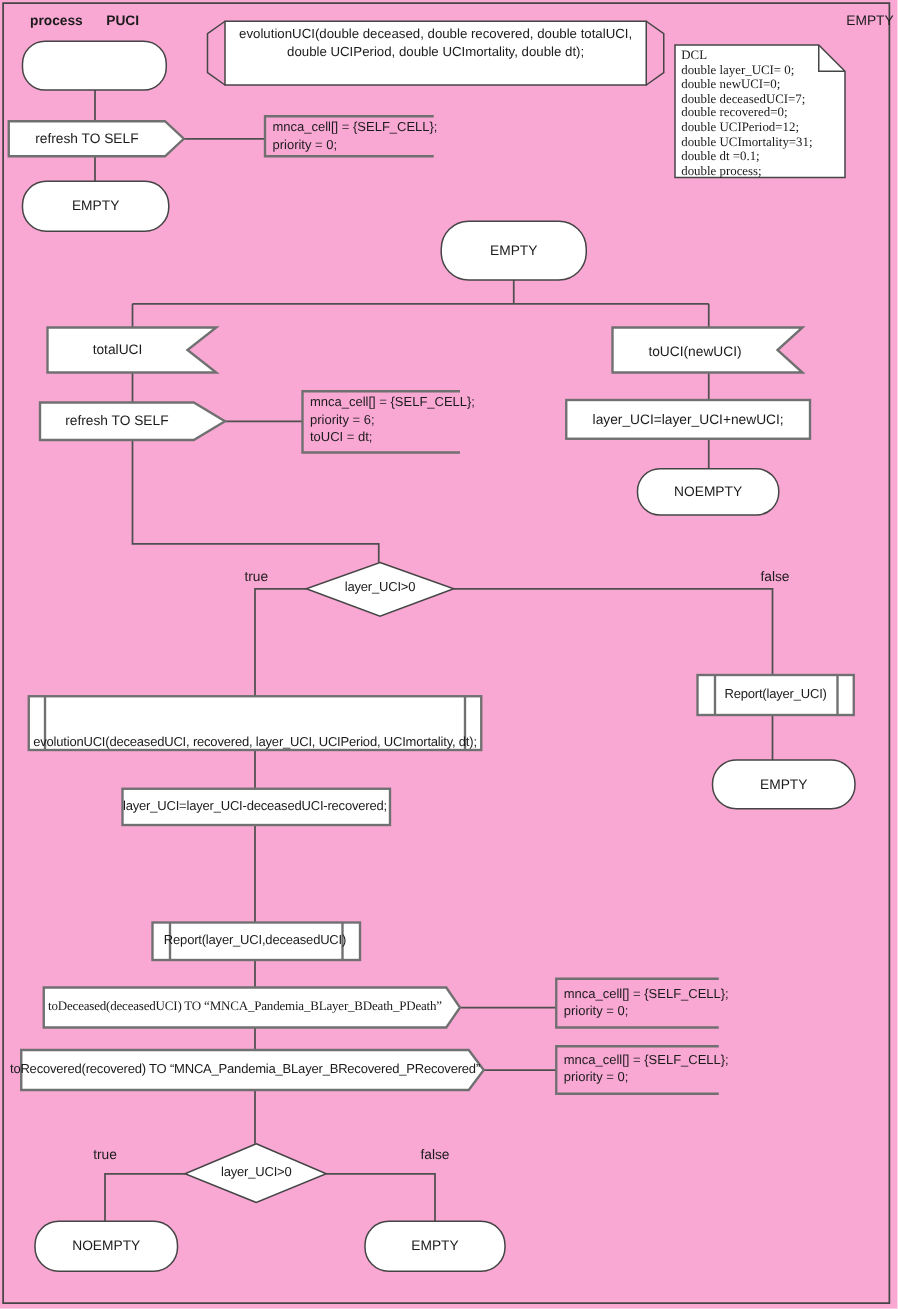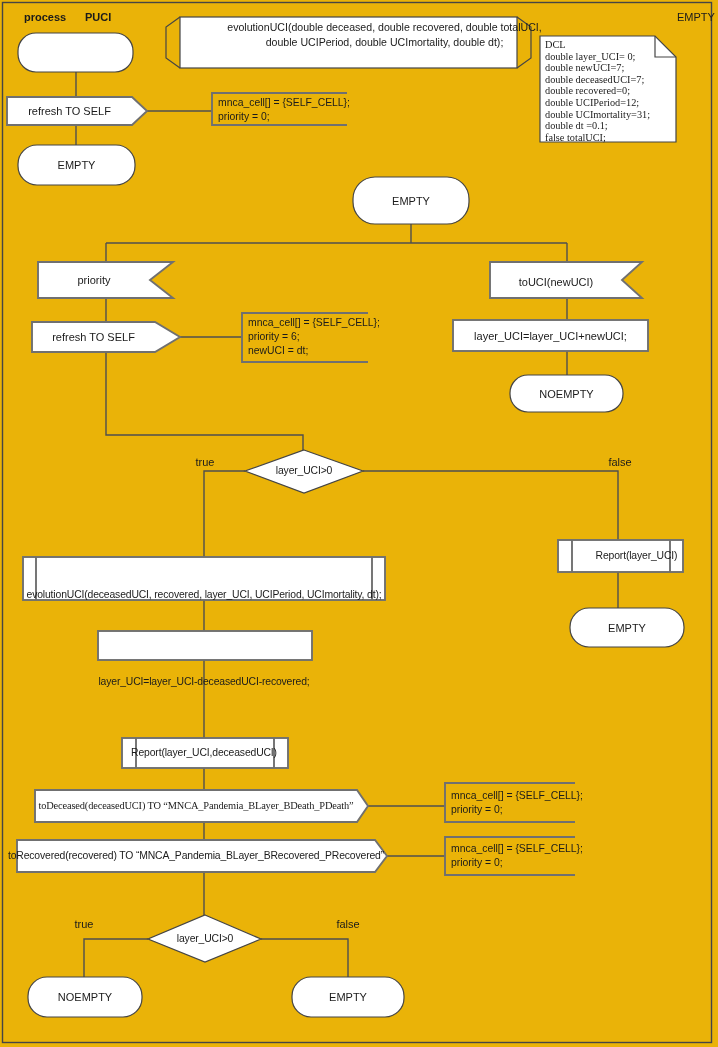--- a/index.html
+++ b/index.html
@@ -1,28 +1,28 @@
 <!DOCTYPE html>
 <html><head>
 <meta charset="utf-8">
 <style>
   html,body{margin:0;padding:0;background:#fff;}
   #page{
-    position:relative;width:718px;height:1047px;background:#eab308;
+    position:relative;width:718px;height:1047px;background:#f9a8d4;
     font-family:"Liberation Sans", sans-serif;color:#1b1b1b;overflow:hidden;
   }
   #shapes{position:absolute;left:0;top:0;}
   .lbl{position:absolute;display:flex;align-items:center;justify-content:center;
        text-align:right;font-size:11px;line-height:12px;white-space:nowrap;}
   .lbl-sm{font-size:10.4px;letter-spacing:-0.15px;}
   .freetext{position:absolute;font-size:11px;white-space:nowrap;}
   .bold{font-weight:bold;}
   .cmt{position:absolute;font-size:10.4px;line-height:14px;text-align:left;white-space:nowrap;}
   .dcl{position:absolute;font-size:10.3px;line-height:11.6px;text-align:left;white-space:nowrap;}
-  .sig{position:absolute;font-size:10.6px;line-height:15px;text-align:center;white-space:nowrap;margin-left:36px;}
+  .sig{position:absolute;font-size:10.6px;line-height:15px;text-align:center;white-space:nowrap;}
 </style>
 </head>
 <body>
 
 <div id="page">
 
   <svg id="shapes" width="718" height="1047" viewBox="0 0 718 1047">
     <g fill="none" stroke="#4f4f4f" stroke-width="1.4">
 
       <polyline points="76,72 76,97"></polyline>
@@ -106,62 +106,62 @@
   <div class="freetext" style="left:645px;top:11px;padding-left:32px;">EMPTY (2)</div>
 
   <div class="sig" style="left:180px;top:20px;width:337px;">
     <div>evolutionUCI(double deceased, double recovered, double totalUCI,</div>
     <div>double UCIPeriod, double UCImortality, double dt);</div>
   </div>
 
   <div class="dcl" style="left:545px;top:39px;font-family:Liberation Serif, serif;">
     <div>DCL</div>
     <div>double layer_UCI= 0;</div>
-    <div>double newUCI=7;</div>
+    <div>double newUCI=0;</div>
     <div>double deceasedUCI=7;</div>
     <div>double recovered=0;</div>
     <div>double UCIPeriod=12;</div>
     <div>double UCImortality=31;</div>
     <div>double dt =0.1;</div>
-    <div>false totalUCI;</div>
+    <div>double process;</div>
   </div>
 
   <div class="lbl" style="left:7px;top:97px;width:125px;height:28px;">refresh TO SELF</div>
   <div class="lbl" style="left:18px;top:145px;width:117px;height:40px;">EMPTY</div>
   <div class="lbl" style="left:353px;top:177px;width:116px;height:47px;">EMPTY</div>
-  <div class="lbl" style="left:38px;top:262px;width:112px;height:36px;">priority</div>
+  <div class="lbl" style="left:38px;top:262px;width:112px;height:36px;">totalUCI</div>
   <div class="lbl" style="left:32px;top:322px;width:123px;height:30px;">refresh TO SELF</div>
   <div class="lbl" style="left:490px;top:262px;width:132px;height:39px;">toUCI(newUCI)</div>
   <div class="lbl" style="left:453px;top:320px;width:195px;height:31px;">layer_UCI=layer_UCI+newUCI;</div>
   <div class="lbl" style="left:510px;top:375px;width:113px;height:37px;">NOEMPTY</div>
   <div class="lbl lbl-sm" style="left:245px;top:450px;width:118px;height:42px;">layer_UCI&gt;0</div>
   <div class="lbl lbl-sm" style="left:36px;top:557px;width:336px;height:43px;margin-top:16px;">evolutionUCI(deceasedUCI, recovered, layer_UCI, UCIPeriod, UCImortality, dt);</div>
-  <div class="lbl lbl-sm" style="left:98px;top:631px;width:212px;height:29px;margin-top:36px;">layer_UCI=layer_UCI-deceasedUCI-recovered;</div>
+  <div class="lbl lbl-sm" style="left:98px;top:631px;width:212px;height:29px;">layer_UCI=layer_UCI-deceasedUCI-recovered;</div>
   <div class="lbl lbl-sm" style="left:122px;top:738px;width:164px;height:30px;">Report(layer_UCI,deceasedUCI)</div>
   <div class="lbl lbl-sm" style="left:35px;top:790px;width:322px;height:32px;font-family:Liberation Serif, serif;">toDeceased(deceasedUCI) TO “MNCA_Pandemia_BLayer_BDeath_PDeath”</div>
   <div class="lbl lbl-sm" style="left:17px;top:840px;width:358px;height:32px;">toRecovered(recovered) TO “MNCA_Pandemia_BLayer_BRecovered_PRecovered”</div>
   <div class="lbl lbl-sm" style="left:148px;top:915px;width:114px;height:47px;">layer_UCI&gt;0</div>
   <div class="lbl" style="left:28px;top:977px;width:114px;height:40px;">NOEMPTY</div>
   <div class="lbl" style="left:292px;top:977px;width:112px;height:40px;">EMPTY</div>
-  <div class="lbl lbl-sm" style="left:558px;top:540px;width:125px;height:32px;margin-left:16px;">Report(layer_UCI)</div>
+  <div class="lbl lbl-sm" style="left:558px;top:540px;width:125px;height:32px;">Report(layer_UCI)</div>
   <div class="lbl" style="left:570px;top:608px;width:114px;height:39px;">EMPTY</div>
 
   <div class="lbl" style="left:185px;top:455px;width:40px;height:13px;">true</div>
   <div class="lbl" style="left:598px;top:455px;width:44px;height:13px;">false</div>
   <div class="lbl" style="left:64px;top:917px;width:40px;height:13px;">true</div>
   <div class="lbl" style="left:326px;top:917px;width:44px;height:13px;">false</div>
 
   <div class="cmt" style="left:218px;top:96px;">
     <div>mnca_cell[] = {SELF_CELL};</div>
     <div>priority = 0;</div>
   </div>
   <div class="cmt" style="left:248px;top:316px;">
     <div>mnca_cell[] = {SELF_CELL};</div>
     <div>priority = 6;</div>
-    <div>newUCI = dt;</div>
+    <div>toUCI = dt;</div>
   </div>
   <div class="cmt" style="left:451px;top:789px;">
     <div>mnca_cell[] = {SELF_CELL};</div>
     <div>priority = 0;</div>
   </div>
   <div class="cmt" style="left:451px;top:842px;">
     <div>mnca_cell[] = {SELF_CELL};</div>
     <div>priority = 0;</div>
   </div>
 

